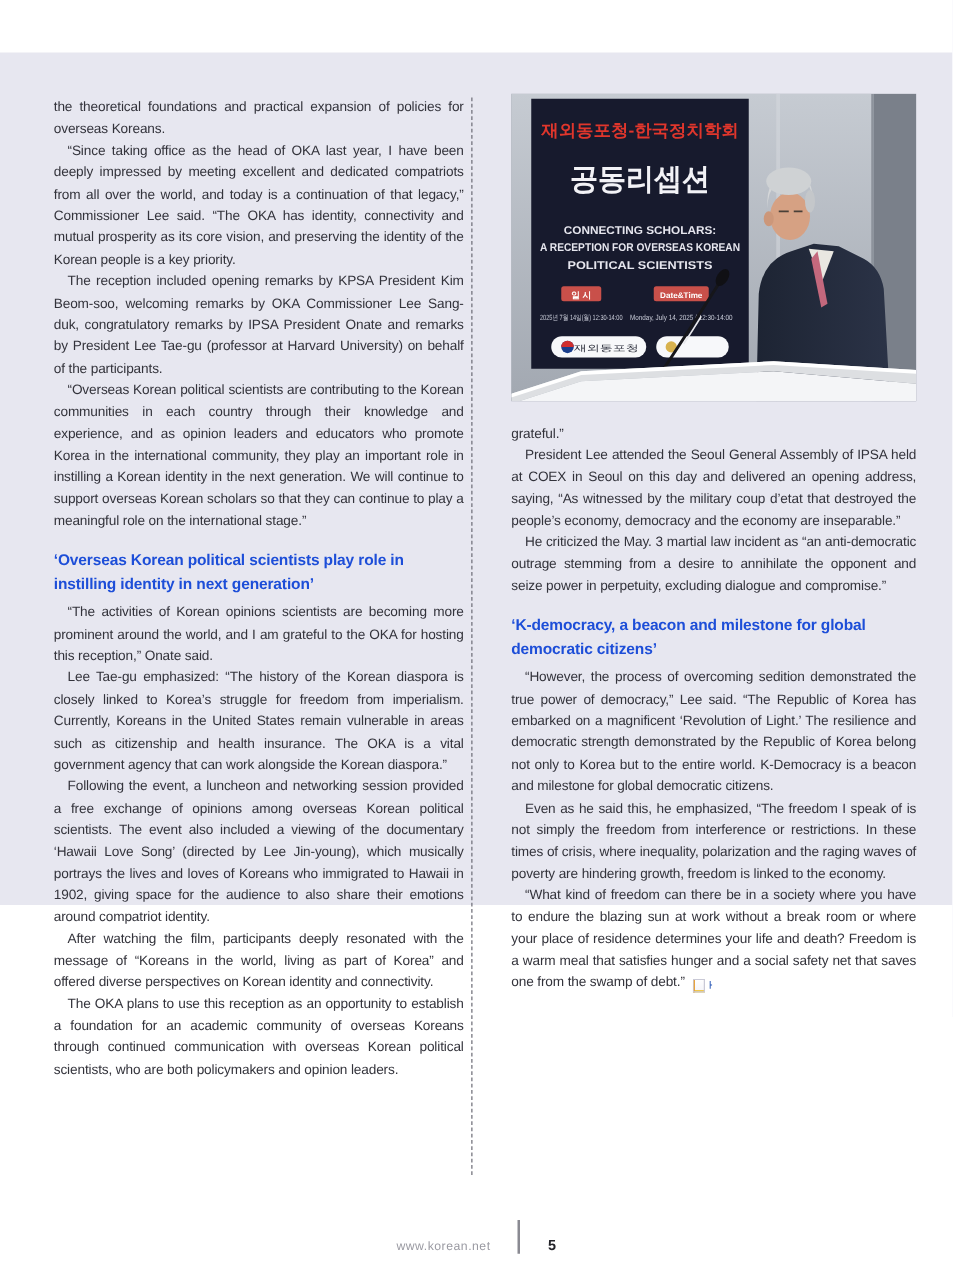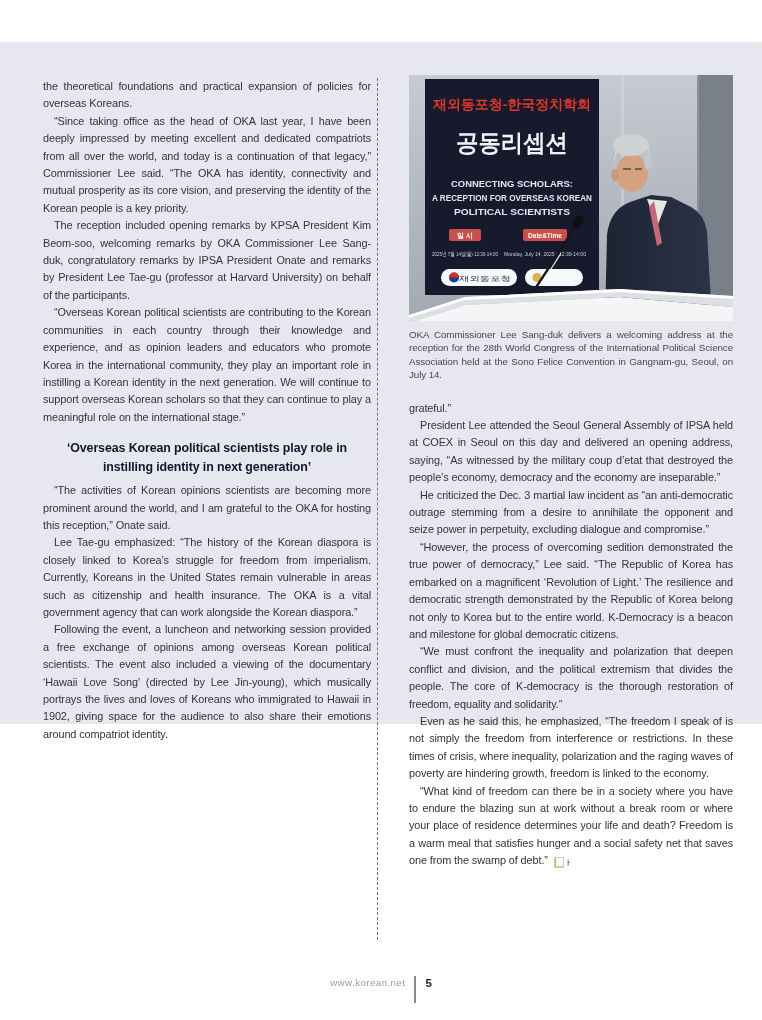--- a/index.html
+++ b/index.html
@@ -11,58 +11,60 @@
   .col-left{position:absolute;left:43px;top:36px;width:328px;}
   .col-right{position:absolute;left:395px;top:33px;width:324px;margin-left:14px;}
   .col-divider{position:absolute;left:377px;top:36px;height:862px;width:0;border-left:1px dashed #70707a;}
   .para{
     margin:0;font-size:10.9px;line-height:17.4px;text-align:justify;
     letter-spacing:-0.1px;color:#33333b;text-indent:11px;
   }
   .para.first{text-indent:0;}
   .subhead{
     margin:13px 0 6px 0;font-size:12.4px;line-height:18.5px;font-weight:bold;
-    color:#0f172a;text-align:center;letter-spacing:-0.1px;
+    color:#1d4ed8;text-align:left;letter-spacing:-0.1px;
   }
   .photo-wrap{width:324px;height:246px;overflow:hidden;background:#aab0b8;}
   .photo-wrap svg{display:block;}
   .caption{
     margin:7px 0 0 0;font-size:9.8px;line-height:13.4px;color:#47474f;
     text-align:justify;letter-spacing:-0.1px;
   }
   .right-text{margin-top:18px;}
   .endmark{
     display:inline-block;width:10px;height:11px;vertical-align:-1px;margin-left:3px;
     background:linear-gradient(180deg,#ffffff 0%,#f3f3f8 100%);
     box-shadow:inset 0 0 0 1px #c9c9d6, inset 2px 0 0 0 #e8a33c, inset 0 -2px 0 0 #f2c84b;
     color:#2d5bb8;font-size:7px;line-height:11px;text-align:center;font-weight:bold;
   }
   .footer{
     position:absolute;left:0;top:976px;width:762px;display:flex;
-    justify-content:center;align-items:flex-start;gap:9px;
+    justify-content:center;align-items:flex-end;gap:22px;
   }
   .footer .site{font-size:9.8px;color:#9a9aa2;letter-spacing:0.4px;padding-top:1px;}
   .footer .bar{width:2px;height:27px;background:#8a8a92;}
   .footer .pagenum{font-size:11.5px;font-weight:bold;color:#222228;padding-top:0.5px;}
 </style>
 </head>
 <body>
 
 <div class="sheet">
   <div class="page-panel">
 
     <div class="col-left">
       <p class="para first">the theoretical foundations and practical expansion of policies for overseas Koreans.</p>
       <p class="para">“Since taking office as the head of OKA last year, I have been deeply impressed by meeting excellent and dedicated compatriots from all over the world, and today is a continuation of that legacy,” Commissioner Lee said. “The OKA has identity, connectivity and mutual prosperity as its core vision, and preserving the identity of the Korean people is a key priority.</p>
       <p class="para">The reception included opening remarks by KPSA President Kim Beom-soo, welcoming remarks by OKA Commissioner Lee Sang-duk, congratulatory remarks by IPSA President Onate and remarks by President Lee Tae-gu (professor at Harvard University) on behalf of the participants.</p>
       <p class="para">“Overseas Korean political scientists are contributing to the Korean communities in each country through their knowledge and experience, and as opinion leaders and educators who promote Korea in the international community, they play an important role in instilling a Korean identity in the next generation. We will continue to support overseas Korean scholars so that they can continue to play a meaningful role on the international stage.”</p>
       <h3 class="subhead">‘Overseas Korean political scientists play role in instilling identity in next generation’</h3>
       <p class="para">“The activities of Korean opinions scientists are becoming more prominent around the world, and I am grateful to the OKA for hosting this reception,” Onate said.</p>
       <p class="para">Lee Tae-gu emphasized: “The history of the Korean diaspora is closely linked to Korea’s struggle for freedom from imperialism. Currently, Koreans in the United States remain vulnerable in areas such as citizenship and health insurance. The OKA is a vital government agency that can work alongside the Korean diaspora.”</p>
       <p class="para">Following the event, a luncheon and networking session provided a free exchange of opinions among overseas Korean political scientists. The event also included a viewing of the documentary ‘Hawaii Love Song’ (directed by Lee Jin-young), which musically portrays the lives and loves of Koreans who immigrated to Hawaii in 1902, giving space for the audience to also share their emotions around compatriot identity.</p>
+      <p class="para">After watching the film, participants deeply resonated with the message of “Koreans in the world, living as part of Korea” and offered diverse perspectives on Korean identity and connectivity.</p>
+      <p class="para">The OKA plans to use this reception as an opportunity to establish a foundation for an academic community of overseas Koreans through continued communication with overseas Korean political scientists, who are both policymakers and opinion leaders.</p>
     </div>
 
     <div class="col-divider"></div>
 
     <div class="col-right">
 
       <div class="photo-wrap">
         <svg width="324" height="246" viewBox="0 0 324 246" xmlns="http://www.w3.org/2000/svg">
           <defs>
             <linearGradient id="wall" x1="0" y1="0" x2="0" y2="1">
@@ -124,28 +126,27 @@
           </g>
 
           <g>
             <polygon points="0,240 56,222 210,214 324,221 324,232 210,222 56,230 0,248" fill="#dddfe2"></polygon>
             <polygon points="0,248 56,230 210,222 324,232 324,246 0,246" fill="#f4f5f7"></polygon>
             <polygon points="0,240 56,222 210,214 324,221 324,224 210,217 56,225 0,243" fill="#ffffff"></polygon>
           </g>
         </svg>
       </div>
 
-      <p class="caption">OKA Commissioner Lee Sang-duk delivers a welcoming address at the reception for the 28th World Congress of the International Political Science Association held at the Sono Felice Convention in Gangnam-gu, Seoul, on July 14.</p>
 
       <div class="right-text">
         <p class="para first">grateful.”</p>
         <p class="para">President Lee attended the Seoul General Assembly of IPSA held at COEX in Seoul on this day and delivered an opening address, saying, “As witnessed by the military coup d’etat that destroyed the people’s economy, democracy and the economy are inseparable.”</p>
-        <p class="para">He criticized the Dec. 3 martial law incident as “an anti-democratic outrage stemming from a desire to annihilate the opponent and seize power in perpetuity, excluding dialogue and compromise.”</p>
+        <p class="para">He criticized the May. 3 martial law incident as “an anti-democratic outrage stemming from a desire to annihilate the opponent and seize power in perpetuity, excluding dialogue and compromise.”</p>
+        <h3 class="subhead">‘K-democracy, a beacon and milestone for global democratic citizens’</h3>
         <p class="para">“However, the process of overcoming sedition demonstrated the true power of democracy,” Lee said. “The Republic of Korea has embarked on a magnificent ‘Revolution of Light.’ The resilience and democratic strength demonstrated by the Republic of Korea belong not only to Korea but to the entire world. K-Democracy is a beacon and milestone for global democratic citizens.</p>
-        <p class="para">“We must confront the inequality and polarization that deepen conflict and division, and the political extremism that divides the people. The core of K-democracy is the thorough restoration of freedom, equality and solidarity.”</p>
         <p class="para">Even as he said this, he emphasized, “The freedom I speak of is not simply the freedom from interference or restrictions. In these times of crisis, where inequality, polarization and the raging waves of poverty are hindering growth, freedom is linked to the economy.</p>
         <p class="para">
           <span>“What kind of freedom can there be in a society where you have to endure the blazing sun at work without a break room or where your place of residence determines your life and death? Freedom is a warm meal that satisfies hunger and a social safety net that saves one from the swamp of debt.”</span>
           <span class="endmark">ㅏ</span>
         </p>
       </div>
     </div>
 
   </div>
 

